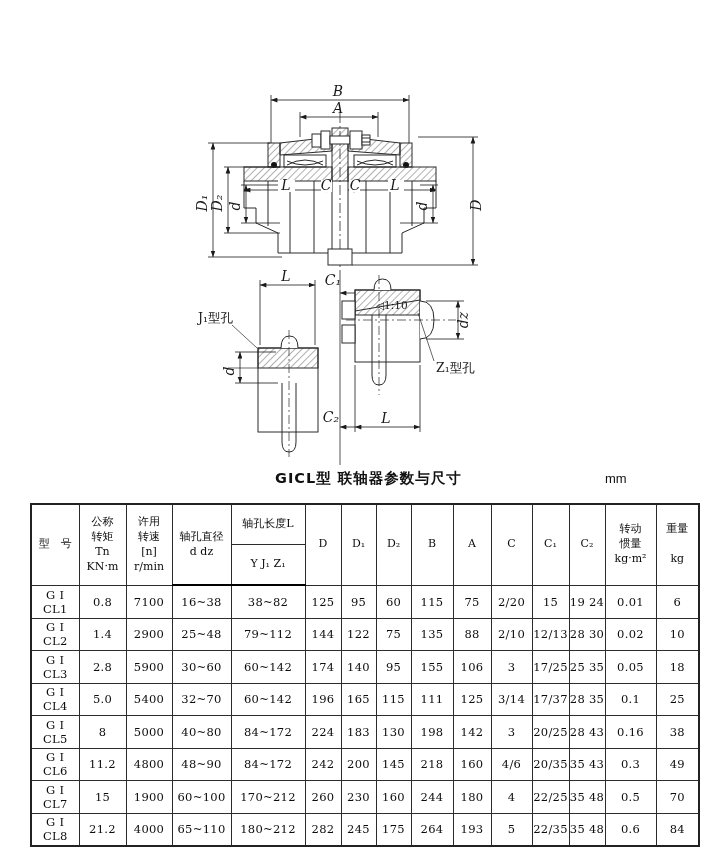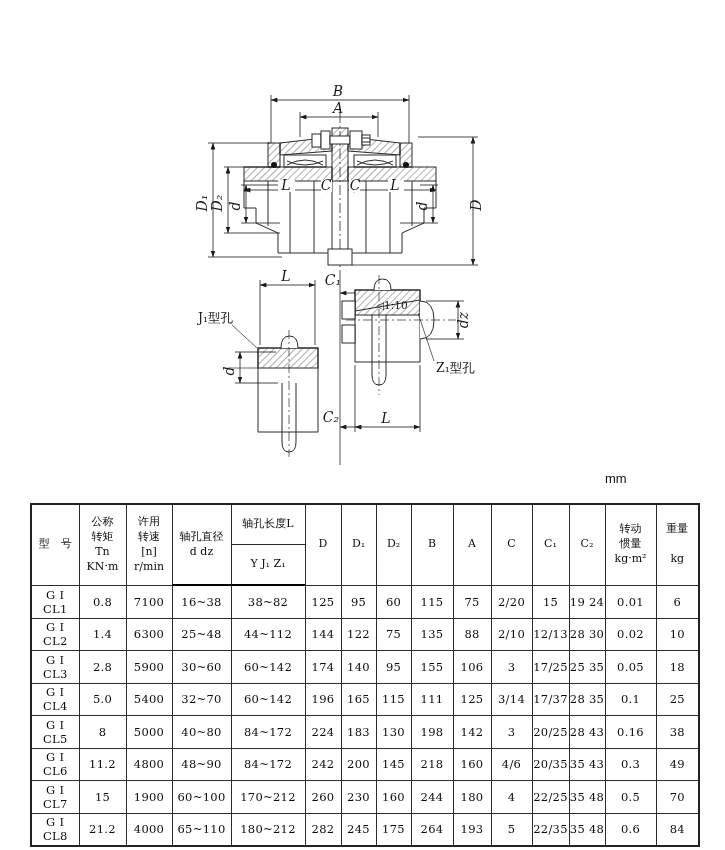--- a/index.html
+++ b/index.html
@@ -196,20 +196,21 @@
     <text class="dimtxt" x="206" y="286" text-anchor="middle" transform="rotate(-90 206 286)">d</text>
     <text class="tpr" x="348" y="224">◁1:10</text>
     <text class="dimtxt" x="440" y="235" text-anchor="middle" transform="rotate(-90 440 235)">dz</text>
     <text class="cntxt" x="408" y="287">Z₁型孔</text>
     <text class="dimtxt" x="303" y="337" text-anchor="middle">C₂</text>
     <text class="dimtxt" x="358" y="338" text-anchor="middle">L</text>
   </g>
 </svg>
 
 <div class="caption">
+  <span class="cap-title">GⅠCL型  联轴器参数与尺寸</span>
   <span class="cap-unit">mm</span>
 </div>
 
 <table class="ptable">
   <colgroup>
     <col style="width:48px">
       <col style="width:47px">
       <col style="width:46px">
     <col style="width:59px">
       <col style="width:74px">
@@ -271,23 +272,23 @@
         <td>75</td>
         <td>2/20</td>
         <td>15</td>
         <td>19 24</td>
         <td>0.01</td>
         <td>6</td>
       </tr>
       <tr>
         <td>G Ⅰ CL2</td>
         <td>1.4</td>
-        <td>6300</td>
+        <td>2900</td>
         <td>25~48</td>
-        <td>44~112</td>
+        <td>79~112</td>
         <td>144</td>
         <td>122</td>
         <td>75</td>
         <td>135</td>
         <td>88</td>
         <td>2/10</td>
         <td>12/13</td>
         <td>28 30</td>
         <td>0.02</td>
         <td>10</td>

